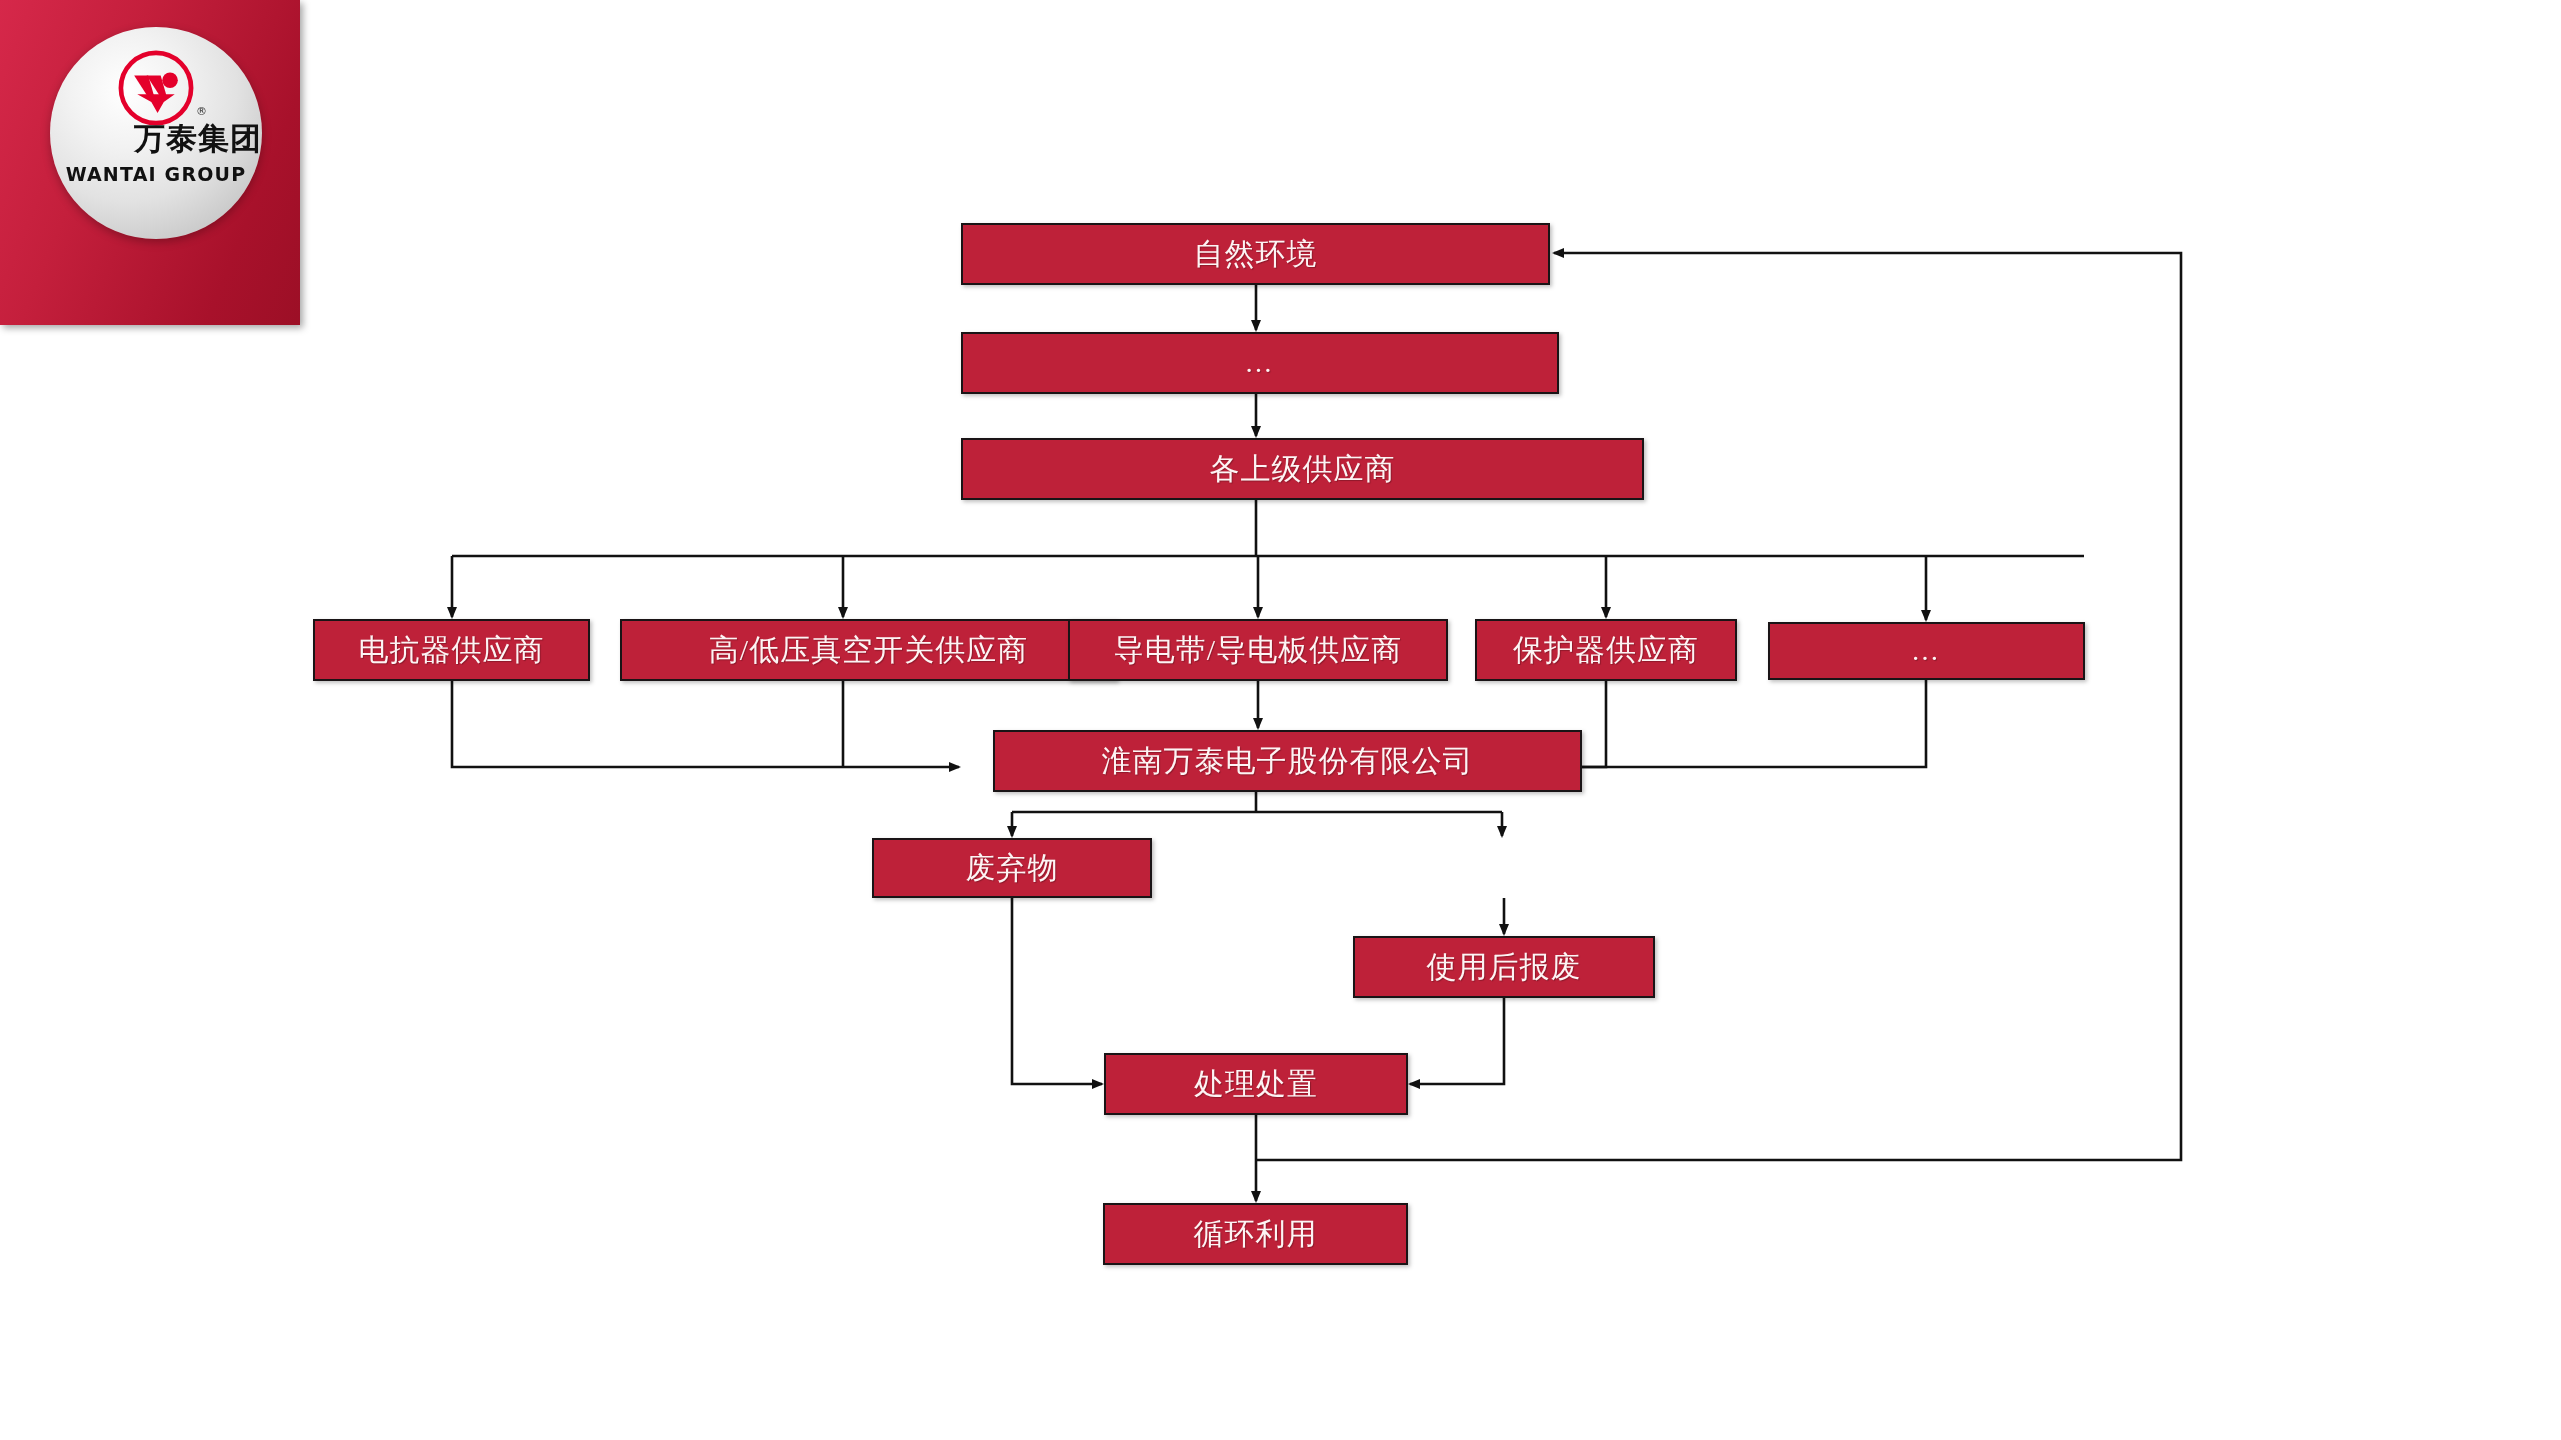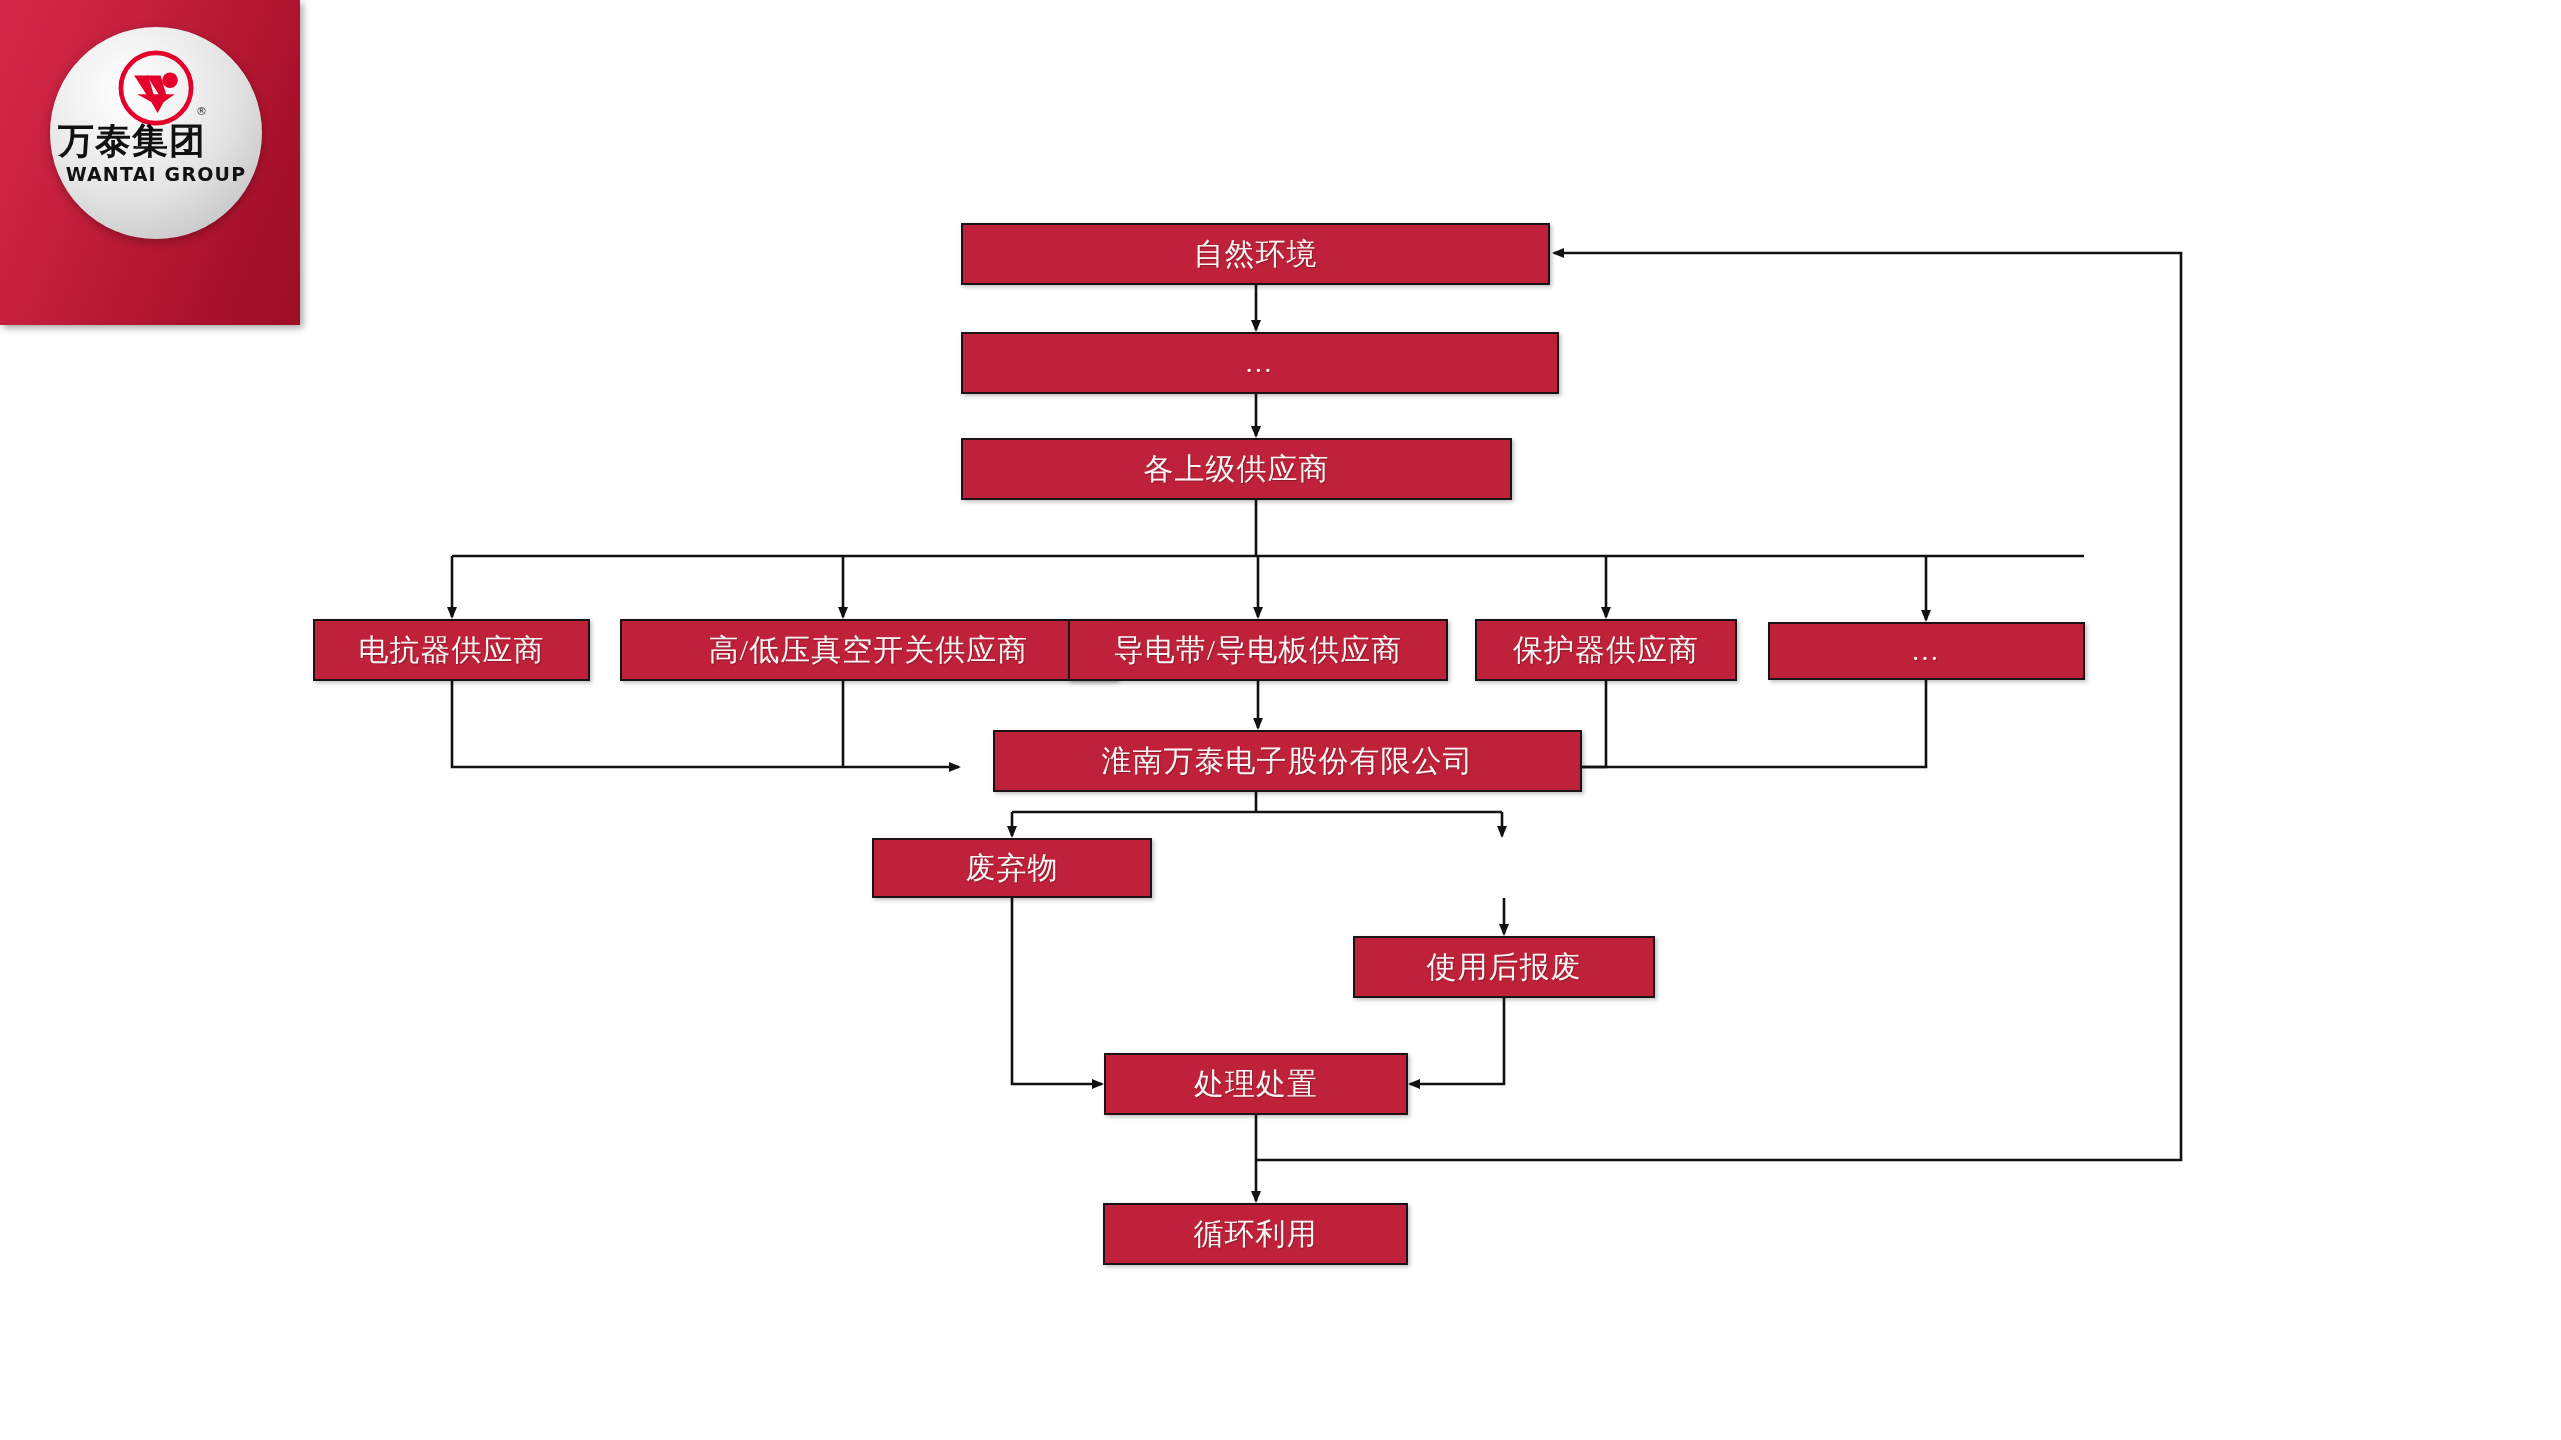--- a/index.html
+++ b/index.html
@@ -41,27 +41,27 @@
   #logo-emblem {
     position: absolute;
     left: 50%;
     top: 22px;
     transform: translateX(-50%);
     width: 78px;
     height: 78px;
   }
   #logo-cn {
     position: absolute;
-    left: 8px;
+    left: 0;
     right: 0;
     top: 96px;
-    text-align: left;
+    text-align: right;
     font-family: "DejaVu Sans", "Liberation Sans", sans-serif;
     font-weight: bold;
-    font-size: 36px;
+    font-size: 31px;
     letter-spacing: 1px;
     color: #111111;
     line-height: 1;
   }
   #logo-en {
     position: absolute;
     left: 0;
     right: 0;
     top: 138px;
     text-align: center;
@@ -175,21 +175,21 @@
       <path d="M1256,1115 L1256,1201"></path>
 
       <path d="M1256,1160 L2181,1160 L2181,253 L1554,253"></path>
     </g>
   </svg>
 
   <div class="node" style="left:961px;  top:223px;  width:589px; height:62px;">自然环境</div>
 
   <div class="node ellipsis" style="left:961px;  top:332px;  width:598px; height:62px;">…</div>
 
-  <div class="node" style="left:961px;  top:438px;  width:551px; height:62px;">各上级供应商</div>
+  <div class="node" style="left:961px;  top:438px;  width:683px; height:62px;">各上级供应商</div>
 
   <div class="node" style="left:313px;  top:619px;  width:277px; height:62px;">电抗器供应商</div>
 
   <div class="node" style="left:620px;  top:619px;  width:497px; height:62px;">高/低压真空开关供应商</div>
 
   <div class="node" style="left:1068px; top:619px;  width:380px; height:62px;">导电带/导电板供应商</div>
 
   <div class="node" style="left:1475px; top:619px;  width:262px; height:62px;">保护器供应商</div>
 
   <div class="node ellipsis" style="left:1768px; top:622px;  width:317px; height:58px;">…</div>

